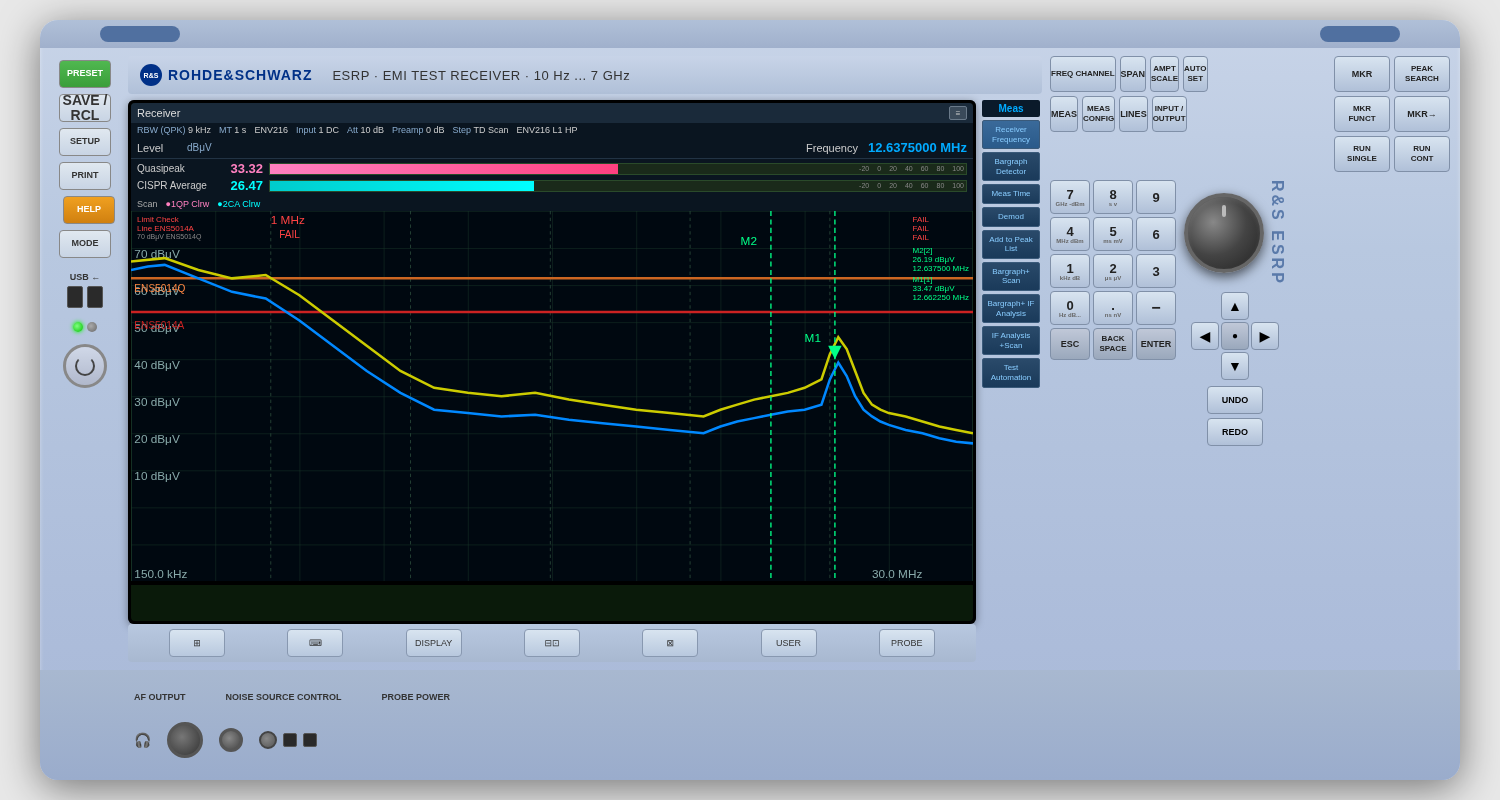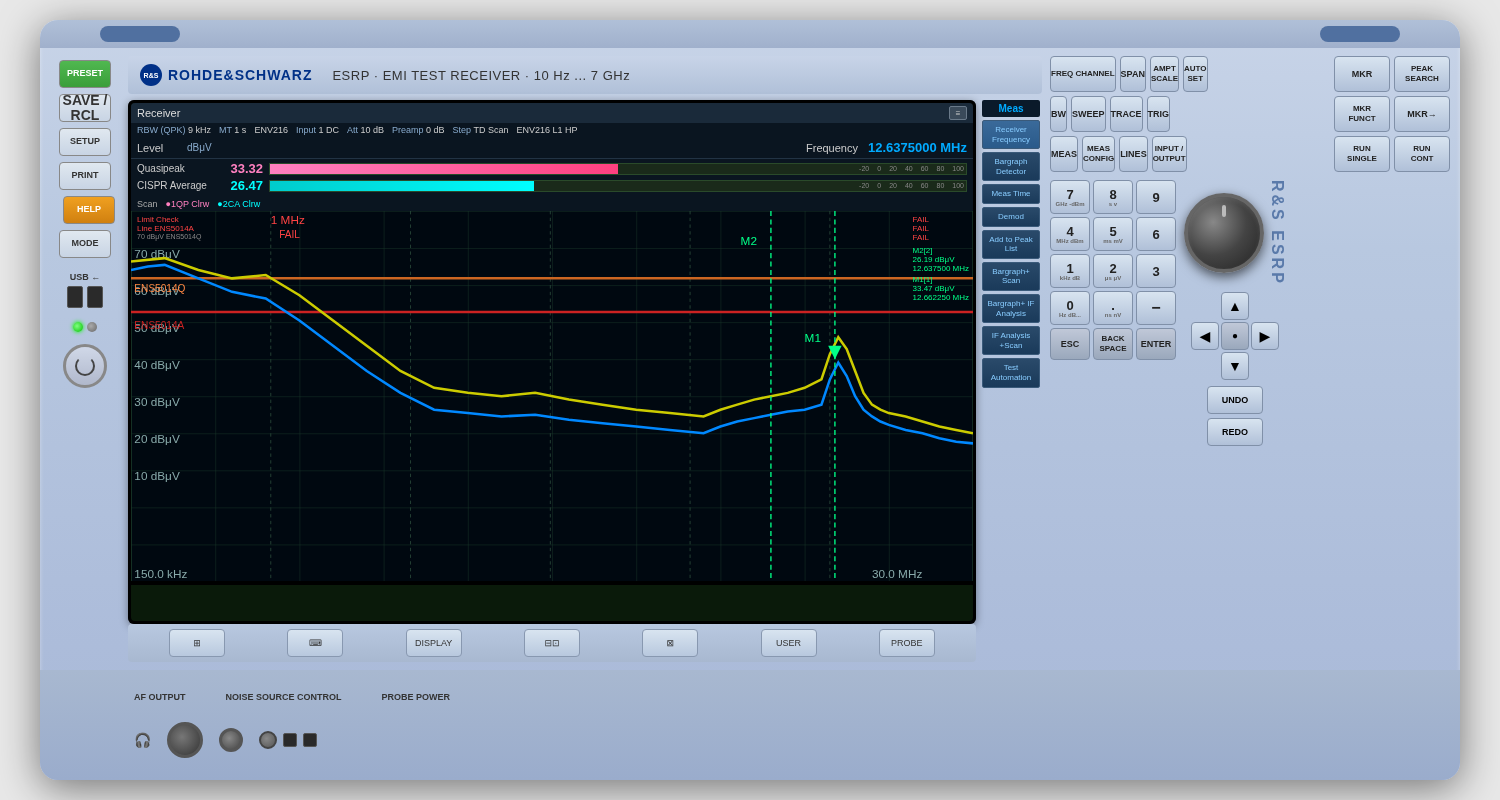--- a/index.html
+++ b/index.html
@@ -806,26 +806,20 @@
 
         <div style="flex:1;display:flex;flex-direction:column;gap:4px;">
           <div style="display:flex;gap:4px;">
             <button class="ctrl-btn" style="height:36px;font-size:8px;">FREQ
 CHANNEL</button>
             <button class="ctrl-btn" style="height:36px;font-size:9px;">SPAN</button>
             <button class="ctrl-btn" style="height:36px;font-size:8px;">AMPT<br>SCALE</button>
             <button class="ctrl-btn" style="height:36px;font-size:8px;">AUTO<br>SET</button>
           </div>
           <div style="display:flex;gap:4px;">
-            <button class="ctrl-btn" style="height:36px;">BW</button>
-            <button class="ctrl-btn" style="height:36px;">SWEEP</button>
-            <button class="ctrl-btn" style="height:36px;">TRACE</button>
-            <button class="ctrl-btn" style="height:36px;">TRIG</button>
-          </div>
-          <div style="display:flex;gap:4px;">
             <button class="ctrl-btn" style="height:36px;">MEAS</button>
             <button class="ctrl-btn" style="height:36px;font-size:8px;">MEAS<br>CONFIG</button>
             <button class="ctrl-btn" style="height:36px;">LINES</button>
             <button class="ctrl-btn" style="height:36px;font-size:8px;">INPUT /<br>OUTPUT</button>
           </div>
         </div>
 
         <div style="display:flex;flex-direction:column;gap:4px;">
           <div style="display:flex;gap:4px;">
             <button class="ctrl-btn" style="width:56px;height:36px;">MKR</button>

